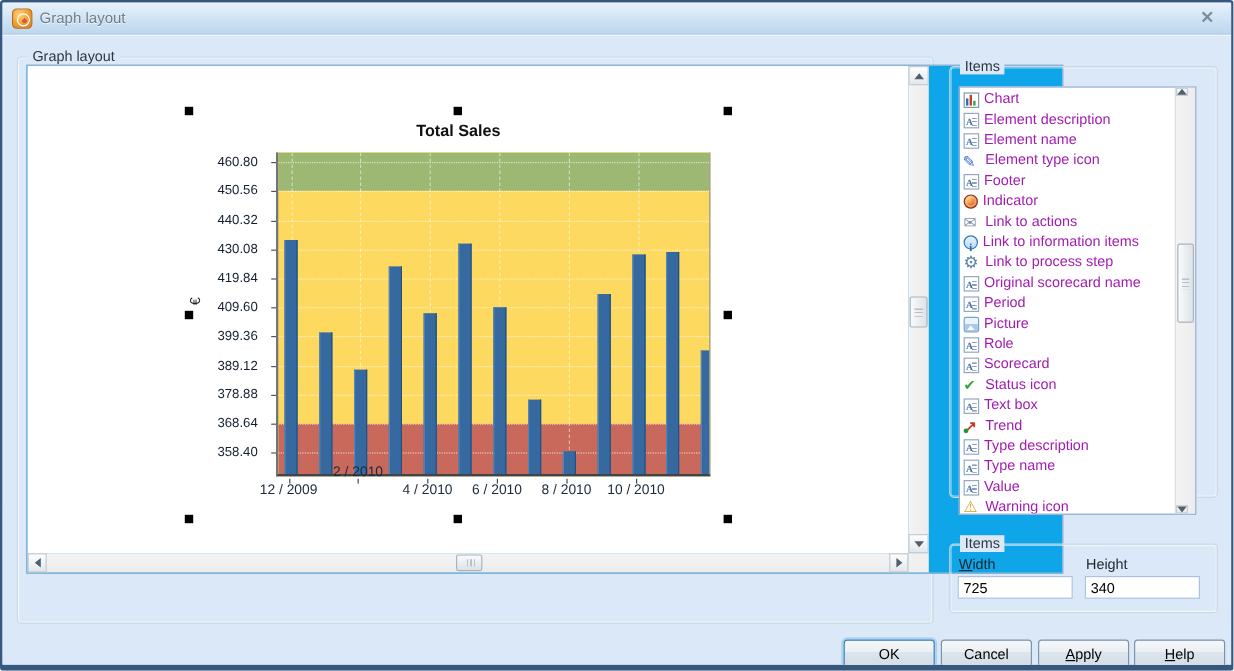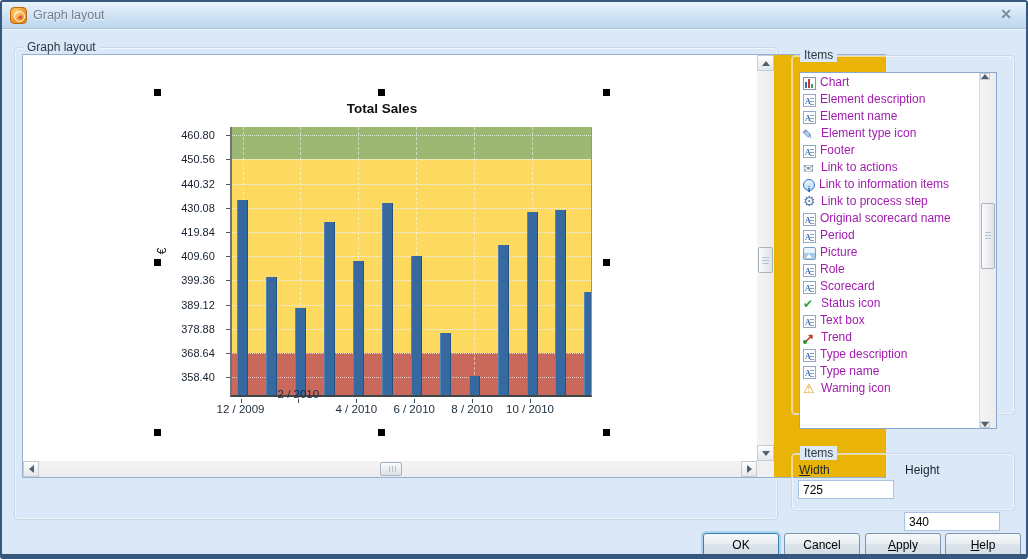--- a/index.html
+++ b/index.html
@@ -35,21 +35,21 @@
   .panel { position:absolute; left:0; right:0; top:27px; height:525px; background:#dbe8f8; border-top:1px solid #f2f7fd; }
 
   .groupbox { position:absolute; border:1px solid #ccd9e4; border-radius:4px; box-shadow:inset 0 0 0 1px rgba(255,255,255,.55); }
   .gb-label { position:absolute; top:-8px; left:8px; padding:0 4px; background:#dbe8f8; font-size:12px; color:#30383f; }
 
   .gb-main  { left:12px;  top:17px;  width:764px; height:473px; }
   .gb-items { left:789px; top:25px;  width:224px; height:360px; }
   .gb-size  { left:789px; top:423px; width:224px; height:58px;  }
 
   
-  .canvas-wrap { position:absolute; left:7px; top:6px; width:864px; height:424px; border:1px solid #96b1cf; background:#eab308; }
+  .canvas-wrap { position:absolute; left:7px; top:6px; width:864px; height:424px; border:1px solid #96b1cf; background:#0ea5e9; }
   .canvas { position:absolute; left:0; top:0; width:734px; height:406px; background:#fff; overflow:hidden; }
 
   .vscroll { position:absolute; left:734px; top:0; width:17px; height:406px; background:linear-gradient(90deg,#f4f4f4,#ececec); }
   .hscroll { position:absolute; left:0; top:406px; width:734px; height:16px; background:linear-gradient(#f4f4f4,#ececec); }
   .sb-corner { position:absolute; left:734px; top:406px; width:17px; height:16px; background:#f0f0f0; }
 
   .sb-btn { position:absolute; background:linear-gradient(#fefefe,#e4e7ea); border:1px solid #c5ccd3; display:flex; align-items:center; justify-content:center; }
   .vscroll .sb-btn { left:0; width:17px; height:16px; }
   .hscroll .sb-btn { top:0; width:16px; height:16px; }
   .v-up   { top:0; }  .v-down { bottom:0; }
@@ -128,21 +128,21 @@
   .ic[data-icon="trend"]::after { content:""; position:absolute; left:0; bottom:1px; width:4px; height:4px; border-radius:50%; background:#2e8f2e; }
   .ic[data-icon="warning"]::before { content:"\26A0"; position:absolute; left:0; top:-2px; font-size:13px; color:#e69b1a; }
 
   
   .field-label { position:absolute; font-size:12px; color:#1c242c; }
   .fl-width  { left:7px;  top:9px; }
   .fl-height { left:113px; top:9px; }
   .u { text-decoration:underline; }
   .txt-input { position:absolute; width:96px; height:19px; border:1px solid #a9c4e0; background:#fff; font-family:"Liberation Sans",sans-serif; font-size:12px; padding:1px 4px; color:#000; }
   .in-width  { left:6px;  top:26px; }
-  .in-height { left:112px; top:26px;margin-top:32px; }
+  .in-height { left:112px; top:26px; }
 
   
   .btn { position:absolute; top:503px; width:76px; height:23px; font-family:"Liberation Sans",sans-serif; font-size:12px; color:#000;
     background:linear-gradient(#f5f8fa, #eaeff3 45%, #dde5ec 46%, #d3dde6); border:1px solid #7e94ab; border-radius:3px; }
   .btn-ok     { left:701px; border-color:#3c7fb1; box-shadow:0 0 0 2px #a9d4f0; }
   .btn-cancel { left:782px; }
   .btn-apply  { left:863px; }
   .btn-help   { left:943px; }
 </style>
 </head>
@@ -291,20 +291,24 @@
             </li>
           <li>
               <span class="ic" data-icon="pencil"></span>
               <span class="lbl">Element type icon</span>
             </li>
           <li>
               <span class="ic" data-icon="text"></span>
               <span class="lbl">Footer</span>
             </li>
           <li>
+              <span class="ic" data-icon="indicator"></span>
+              <span class="lbl">Indicator</span>
+            </li>
+          <li>
               <span class="ic" data-icon="envelope"></span>
               <span class="lbl">Link to actions</span>
             </li>
           <li>
               <span class="ic" data-icon="info"></span>
               <span class="lbl">Link to information items</span>
             </li>
           <li>
               <span class="ic" data-icon="gear"></span>
               <span class="lbl">Link to process step</span>
@@ -341,20 +345,24 @@
               <span class="ic" data-icon="trend"></span>
               <span class="lbl">Trend</span>
             </li>
           <li>
               <span class="ic" data-icon="text"></span>
               <span class="lbl">Type description</span>
             </li>
           <li>
               <span class="ic" data-icon="text"></span>
               <span class="lbl">Type name</span>
+            </li>
+          <li>
+              <span class="ic" data-icon="text"></span>
+              <span class="lbl">Value</span>
             </li>
           <li>
               <span class="ic" data-icon="warning"></span>
               <span class="lbl">Warning icon</span>
             </li>
         </ul>
         <div class="items-scroll">
           <div class="sb-btn v-up">
               <span class="tri-up"></span>
             </div>

